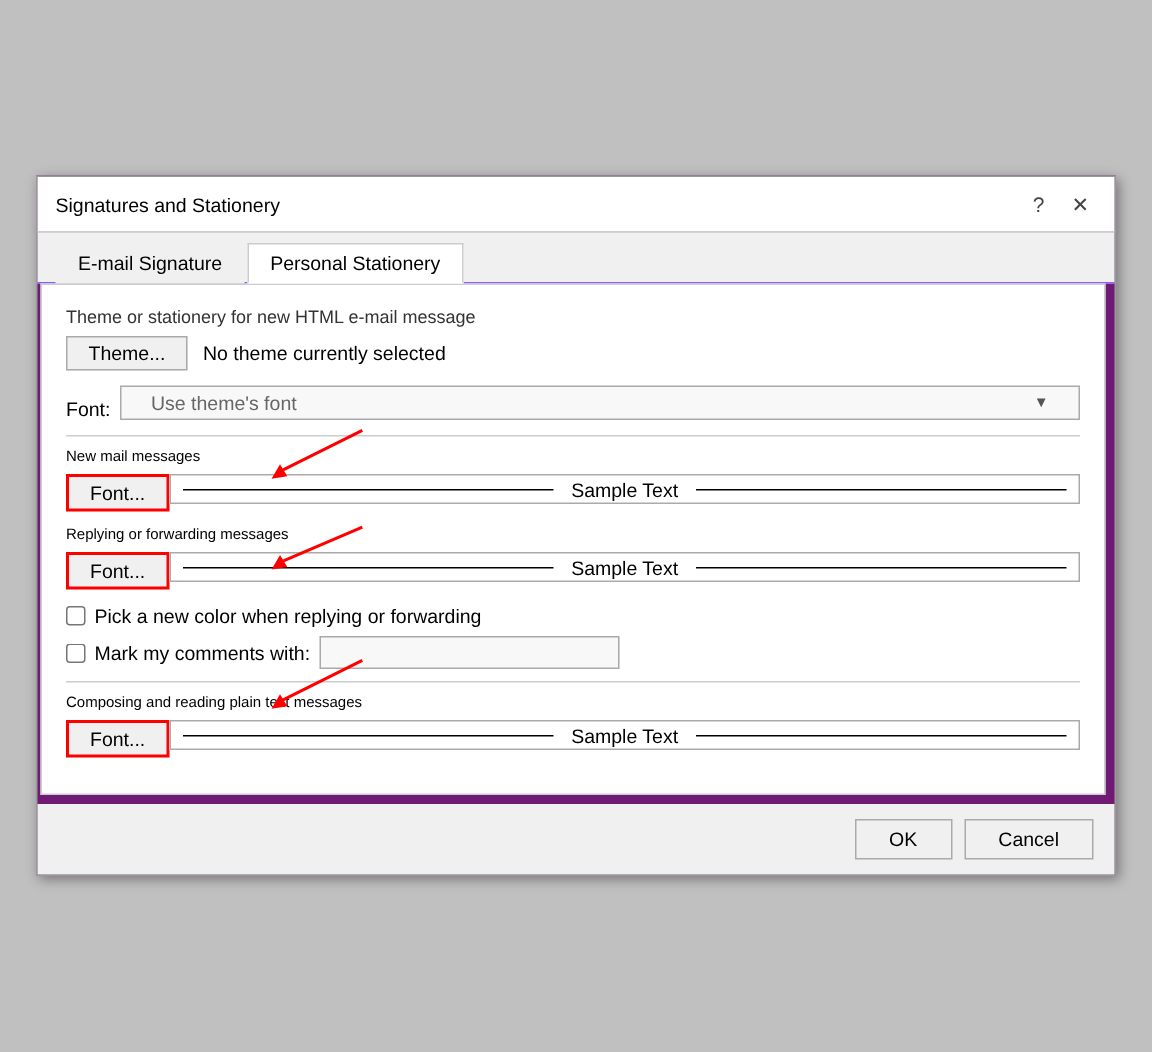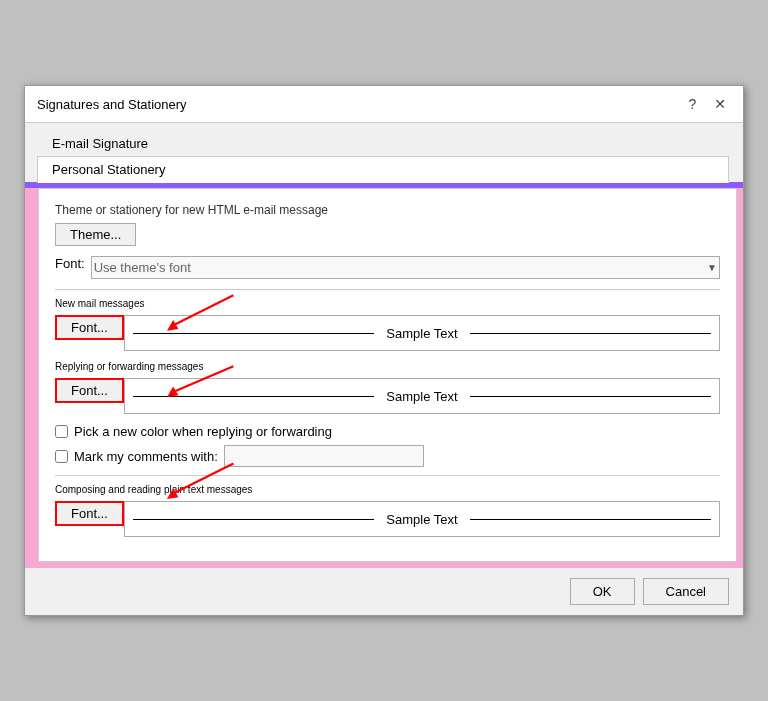--- a/index.html
+++ b/index.html
@@ -7,21 +7,21 @@
       background: #c0c0c0;
       display: flex;
       align-items: center;
       justify-content: center;
       width: 768px;
       height: 701px;
       font-family: 'Segoe UI', Tahoma, Geneva, Verdana, sans-serif;
       font-size: 13px;
     }
     .dialog {
-      background: #f9a8d4;
+      background: #701a75;
       border: 1px solid #999;
       width: 720px;
       box-shadow: 2px 2px 8px rgba(0,0,0,0.4);
     }
     .title-bar {
       background: #fff;
       padding: 8px 12px;
       display: flex;
       align-items: center;
       justify-content: space-between;
@@ -42,22 +42,21 @@
       cursor: pointer;
       font-size: 14px;
       color: #444;
       padding: 2px 5px;
     }
 
     .tabs {
       display: flex;
       background: #f0f0f0;
       padding: 6px 12px 0 12px;
-      border-bottom: 6px solid #8b5cf6;
-      flex-direction: column;
+      border-bottom: 1px solid #8b5cf6;
     }
     .tab {
       padding: 5px 14px;
       cursor: pointer;
       border: 1px solid transparent;
       border-bottom: none;
       font-size: 13px;
       color: #000;
       background: #f0f0f0;
       margin-right: 2px;
@@ -68,21 +67,21 @@
       background: #fff;
       border: 1px solid #ccc;
       border-bottom: 1px solid #fff;
       z-index: 1;
     }
 
     .content {
       background: #fff;
       padding: 14px 16px;
       border: 1px solid #ccc;
-      margin: 0 6px 6px 13px;
+      margin: 0 6px 6px 2px;
     }
 
     .section-label {
       font-size: 12px;
       color: #333;
       margin-bottom: 6px;
     }
 
     .theme-row {
       display: flex;
@@ -97,29 +96,29 @@
       cursor: pointer;
       font-size: 13px;
       color: #000;
     }
     .btn.font-btn {
       border: 2px solid red;
       min-width: 65px;
     }
     .font-row {
       display: flex;
-      align-items: flex-start;
+      align-items: flex-end;
       gap: 6px;
       margin-bottom: 10px;
     }
     .font-dropdown {
       flex: 1;
       border: 1px solid #aaa;
       background: #f8f8f8;
-      padding: 3px 2px;
+      padding: 3px 20px;
       font-size: 13px;
       display: flex;
       align-items: center;
       justify-content: space-between;
       color: #666;
     }
     .dropdown-arrow {
       font-size: 10px;
       color: #555;
     }
@@ -140,21 +139,21 @@
     .font-sample-row {
       display: flex;
       align-items: flex-start;
       gap: 0;
       margin-bottom: 10px;
     }
     .font-sample-box {
       flex: 1;
       border: 1px solid #aaa;
       background: #fff;
-      height: 36px;
+      height: 20px;
       display: flex;
       align-items: center;
       padding: 0 8px;
     }
     .sample-line {
       flex: 1;
       height: 1px;
       background: #000;
     }
     .sample-text {
@@ -237,20 +236,21 @@
     <div class="tab active">
       <span>Personal Stationery</span>
     </div>
   </div>
 
   <div class="content annotation-layer">
 
     <div class="section-label">Theme or stationery for new HTML e-mail message</div>
     <div class="theme-row">
       <button class="btn">Theme...</button>
+      <span>No theme currently selected</span>
     </div>
 
     <div class="font-row">
       <span>Font:</span>
       <div class="font-dropdown">
         <span>Use theme's font</span>
         <span class="dropdown-arrow">▼</span>
       </div>
     </div>
 

